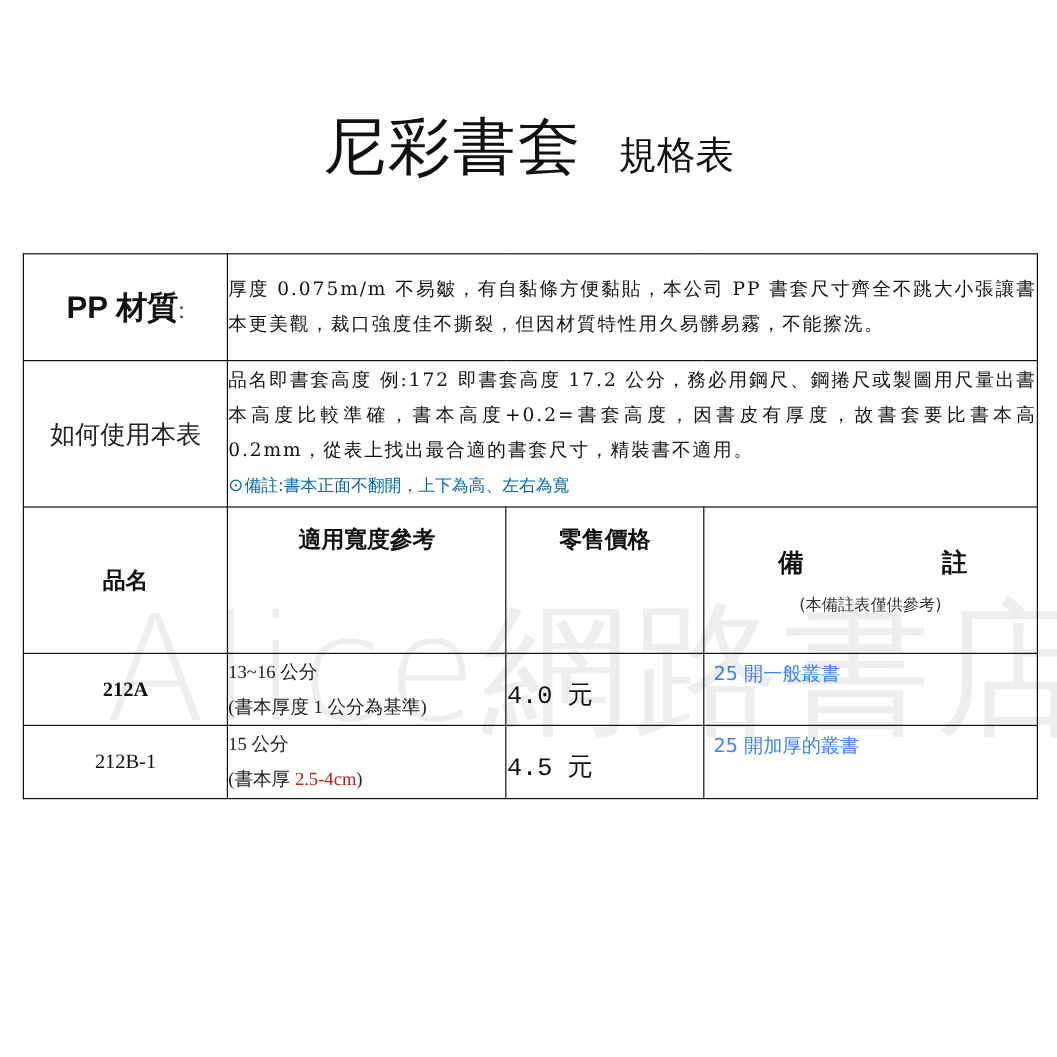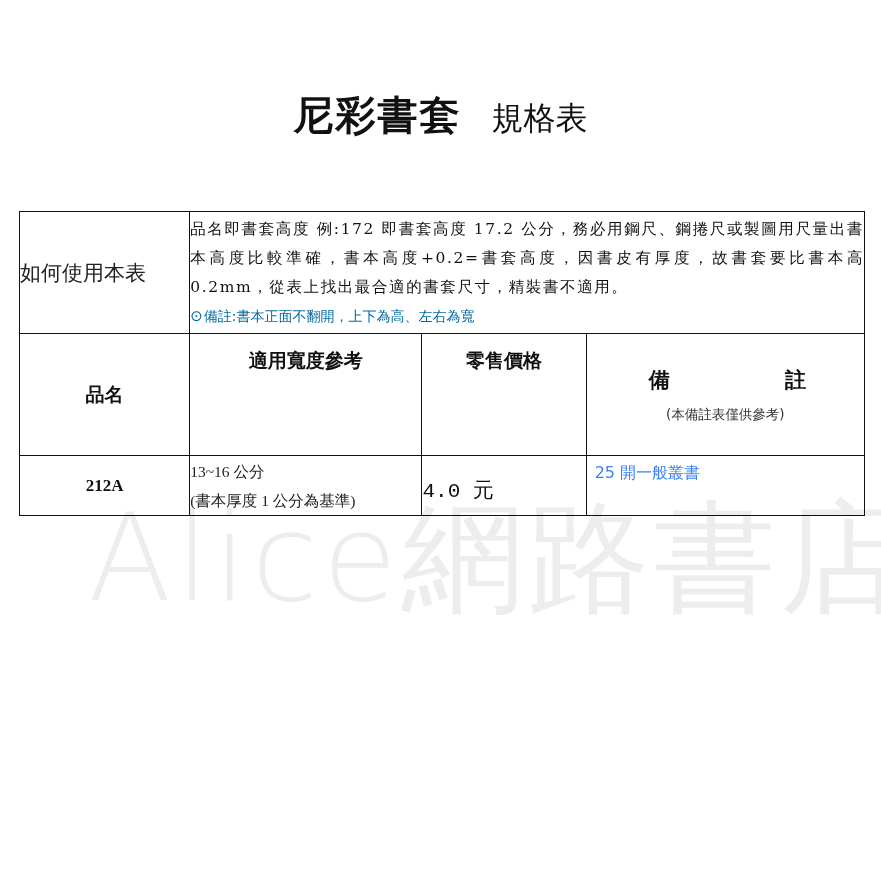--- a/index.html
+++ b/index.html
@@ -1,29 +1,29 @@
 <!DOCTYPE html>
 <html><head>
 <meta charset="utf-8">
 <style>
   html, body { margin:0; padding:0; background:#ffffff; }
   body { width:881px; height:881px; position:relative; overflow:hidden; font-family:"DejaVu Sans","Liberation Sans",sans-serif; color:#111; }
   .title { position:absolute; top:88px; left:0; width:881px; text-align:center; white-space:nowrap; }
-  .title .main { font-size:40px; font-weight:bold; letter-spacing:2px; vertical-align:baseline; }
+  .title .main { font-size:52px; font-weight:normal; letter-spacing:2px; vertical-align:baseline; }
   .title .sub { font-size:32px; margin-left:30px; vertical-align:baseline; }
 
   .watermark { position:absolute; left:88px; top:478px; font-size:122px; color:rgba(0,0,0,0.07); white-space:nowrap; letter-spacing:4px; pointer-events:none; z-index:5; font-family:"DejaVu Sans",sans-serif; font-weight:300; }
 
   table.spec { position:absolute; left:19px; top:211px; width:846px; border-collapse:collapse; table-layout:fixed; z-index:1; }
   table.spec td { border:1.5px solid #111; padding:0; vertical-align:middle; }
   .c1 { width:170px; } .c2 { width:232px; } .c3 { width:164px; } .c4 { width:278px; }
 
   .label-pp { text-align:center; font-size:26px; font-weight:bold; font-family:"Liberation Sans",sans-serif; }
   .label-pp .colon { font-weight:normal; font-size:18px; }
-  .label-how { text-align:left; font-size:21px; color:#222; }
+  .label-how { text-align:center; font-size:21px; color:#222; }
   .desc { font-family:"DejaVu Serif","Liberation Serif",serif; font-size:15.5px; line-height:29px; letter-spacing:1.6px; padding:2px 6px 2px 10px; color:#111; text-align:justify; }
   .note-line { font-family:"DejaVu Sans",sans-serif; font-size:14px; letter-spacing:0; color:#0369a1; }
   .note-line .dot { font-size:15px; margin-right:1px; }
 
   .hdr { text-align:center; font-weight:bold; font-size:19px; }
   .hdr-top { vertical-align:top !important; padding-top:14px !important;margin-top:38px; }
   .remark-hdr { text-align:center; }
   .remark-hdr .t { display:flex; justify-content:space-between; padding:0 58px 0 62px; font-weight:bold; font-size:21px; font-family:"DejaVu Serif",serif; }
   .remark-hdr .s { font-size:13.5px; color:#333; margin-top:12px; }
 
@@ -45,20 +45,26 @@
 
 <table class="spec">
   <colgroup>
       <col class="c1">
       <col class="c2">
       <col class="c3">
       <col class="c4">
     </colgroup>
 
   <tbody>
+      <tr style="height:89px">
+    <td class="label-pp">
+      <span>PP 材質</span><span class="colon">:</span>
+    </td>
+    <td colspan="3" class="desc">厚度 0.075m/m 不易皺，有自黏條方便黏貼，本公司 PP 書套尺寸齊全不跳大小張讓書本更美觀，裁口強度佳不撕裂，但因材質特性用久易髒易霧，不能擦洗。</td>
+  </tr>
 
   <tr style="height:122px">
     <td class="label-how">如何使用本表</td>
     <td colspan="3" class="desc">
       <span>品名即書套高度 例:172 即書套高度 17.2 公分，務必用鋼尺、鋼捲尺或製圖用尺量出書本高度比較準確，書本高度+0.2=書套高度，因書皮有厚度，故書套要比書本高 0.2mm，從表上找出最合適的書套尺寸，精裝書不適用。</span><br>
       <span class="note-line"><span class="dot">⊙</span><span>備註:書本正面不翻開，上下為高、左右為寬</span></span>
     </td>
   </tr>
 
   <tr style="height:122px">
@@ -74,16 +80,22 @@
     </td>
   </tr>
 
   <tr style="height:60px">
     <td class="name">212A</td>
     <td class="width"><span>13~16 公分</span><br><span>(書本厚度 1 公分為基準)</span></td>
     <td class="price">4.0 元</td>
     <td class="remark"><span>25 開一般叢書</span></td>
   </tr>
 
+  <tr style="height:61px">
+    <td class="name normal">212B-1</td>
+    <td class="width"><span>15 公分</span><br><span>(書本厚 </span><span class="red">2.5-4cm</span><span>)</span></td>
+    <td class="price">4.5 元</td>
+    <td class="remark"><span>25 開加厚的叢書</span></td>
+  </tr>
 
 
 </tbody>
   </table>
 
 </body></html>

